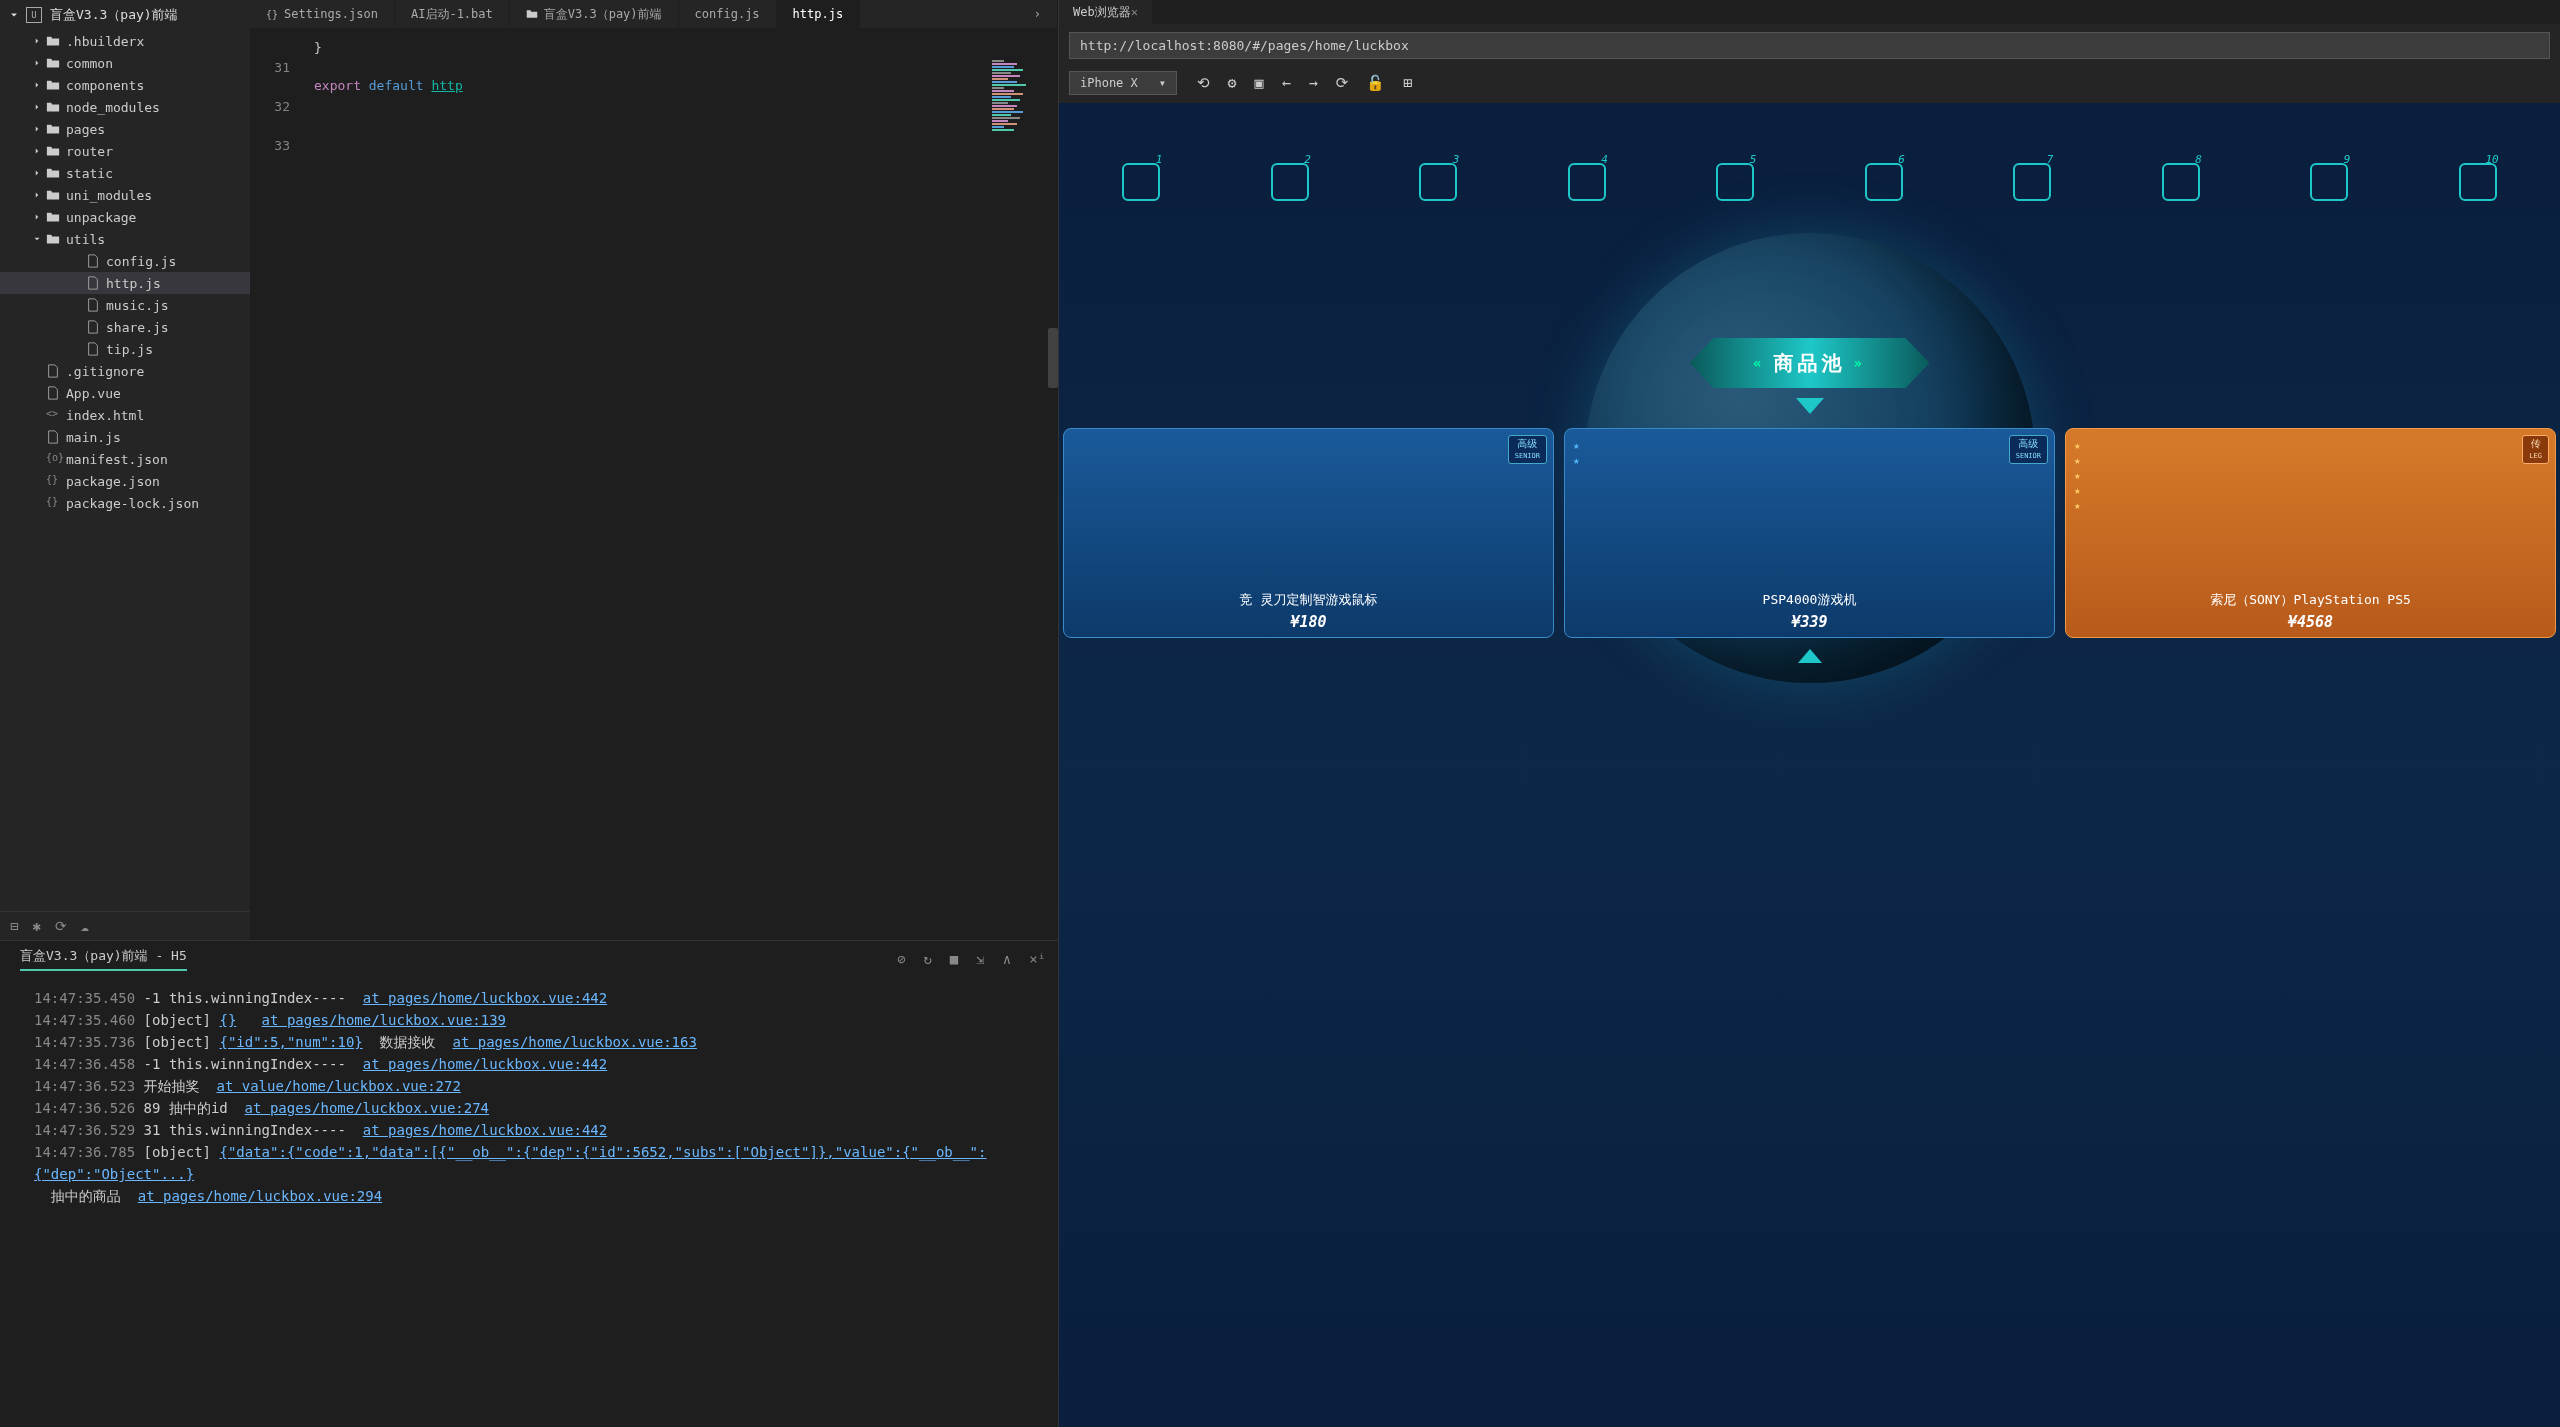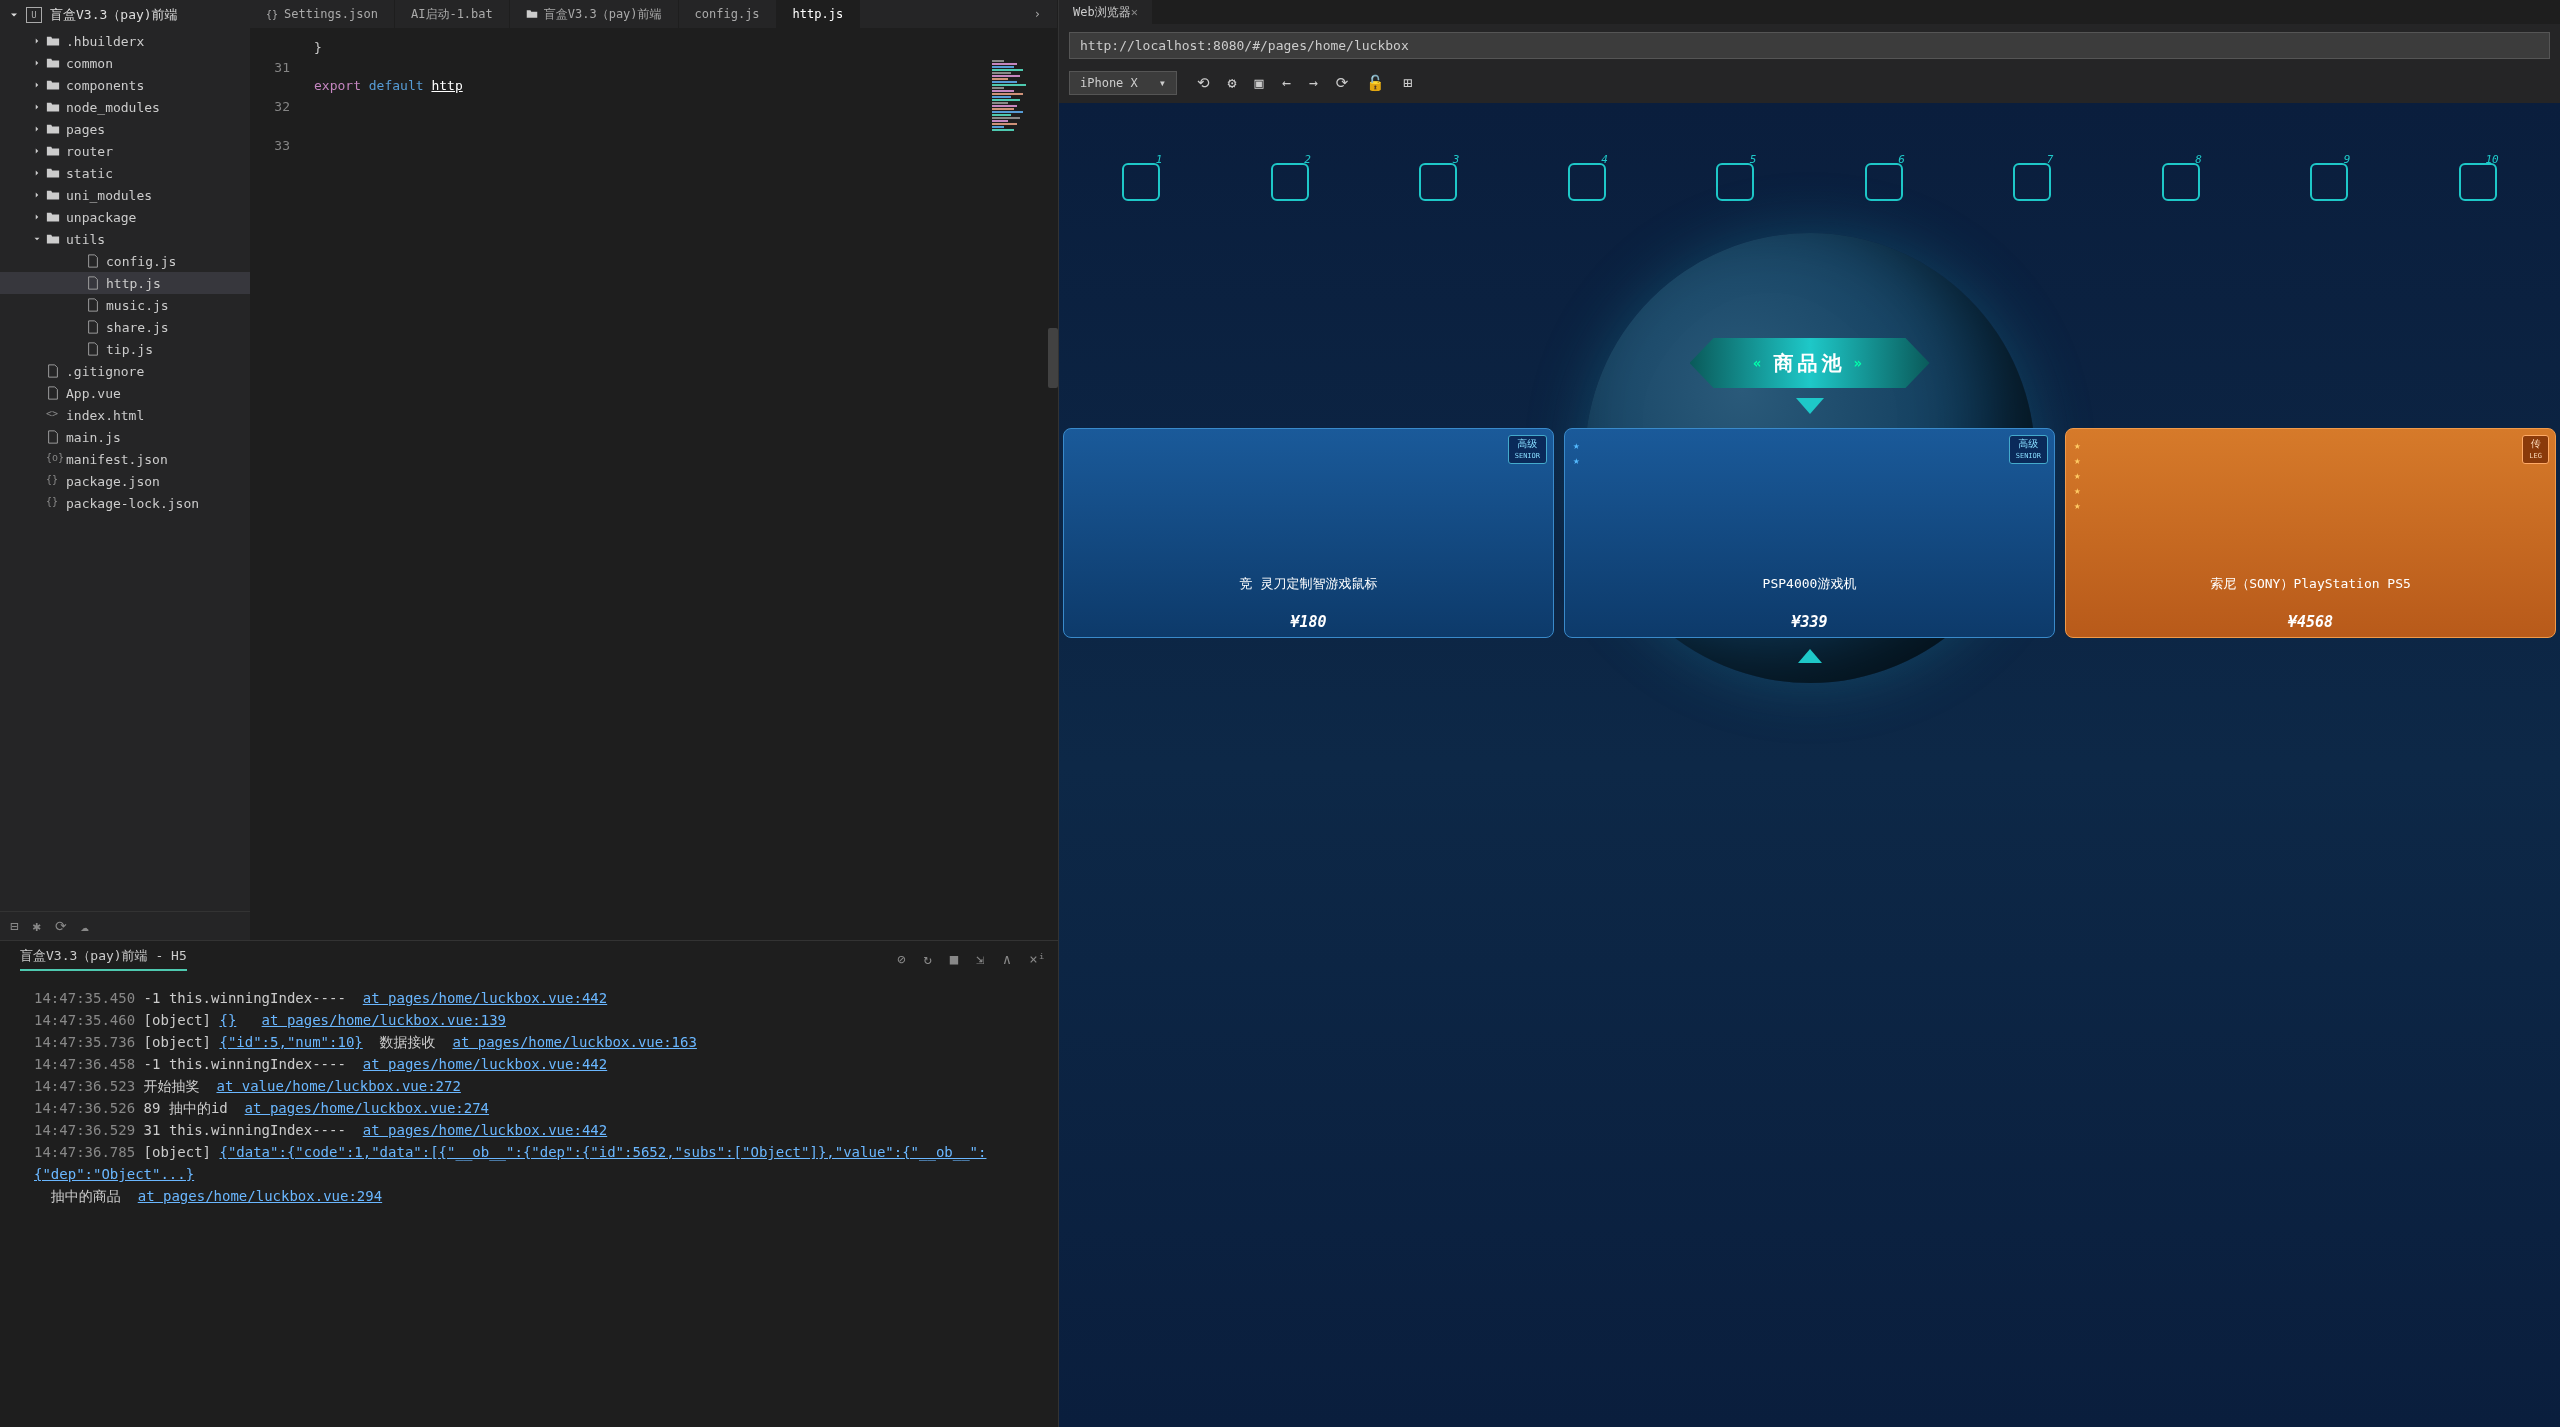--- a/index.html
+++ b/index.html
@@ -25,21 +25,21 @@
 .tab { display: flex; align-items: center; padding: 0 16px; border-right: 1px solid #1e1e1e; color: #aaa; font-size: 12px; cursor: pointer; gap: 6px; }
 .tab.active { background: #1e1e1e; color: #fff; }
 .tab .tab-icon { width: 12px; height: 12px; }
 .editor-content { flex: 1; display: flex; position: relative; }
 .gutter { width: 50px; text-align: right; padding: 10px 10px 0 0; color: #858585; font-family: Consolas, monospace; }
 .gutter div { line-height: 19px; font-size: 13px; margin-top: 20px; }
 .code { flex: 1; padding: 10px 0 0 14px; font-family: Consolas, monospace; font-size: 13px; }
 .code div { line-height: 19px; }
 .kw-export { color: #c586c0; }
 .kw-default { color: #569cd6; }
-.kw-link { color: #ffffff; text-decoration: underline; }
+.kw-link { color: #14b8a6; text-decoration: underline; }
 .minimap { position: absolute; top: 28px; right: 0; width: 70px; height: 220px; background: #1e1e1e; padding: 4px; }
 .minimap-line { height: 2px; margin-bottom: 1px; }
 .editor-scrollbar { position: absolute; right: 0; top: 300px; width: 10px; height: 60px; background: #424242; border-radius: 2px; }
 .console-panel { height: 487px; background: #1e1e1e; border-top: 1px solid #333; display: flex; flex-direction: column; }
 .console-header { display: flex; align-items: center; padding: 6px 12px 8px 20px; justify-content: space-between; }
 .console-title { color: #ccc; font-size: 13px; border-bottom: 2px solid #4ec9b0; padding-bottom: 4px; }
 .console-controls { display: flex; gap: 18px; color: #888; }
 .console-controls span { cursor: pointer; font-size: 14px; }
 .console-output { flex: 1; padding: 8px 20px 8px 34px; font-family: Consolas, monospace; font-size: 14px; line-height: 22px; overflow-y: auto; }
 .console-line { white-space: pre-wrap; color: #aaa; }
@@ -66,21 +66,21 @@
 .arrow-down { position: absolute; top: 295px; left: 50%; transform: translateX(-50%); width: 0; height: 0; border-left: 14px solid transparent; border-right: 14px solid transparent; border-top: 16px solid #1ec8c8; }
 .product-row { position: absolute; top: 325px; left: 0; right: 0; display: flex; gap: 10px; padding: 0 4px; }
 .product-card { flex: 1; min-width: 150px; height: 210px; border-radius: 8px; position: relative; padding: 6px; display: flex; flex-direction: column; justify-content: flex-end; align-items: center; }
 .product-card.blue { background: linear-gradient(180deg, #1a5a9a, #0d3a6a); border: 1px solid #3a8aca; }
 .product-card.orange { background: linear-gradient(180deg, #d67a2a, #b85a1a); border: 1px solid #f09a4a; }
 .card-badge { position: absolute; top: 6px; right: 6px; background: #0a2a5a; border: 1px solid #4ac; padding: 2px 6px; font-size: 10px; color: #8df; border-radius: 3px; text-align: center; line-height: 1.1; }
 .card-badge.orange-b { background: #8a3a0a; border-color: #fa6; color: #fdb; }
 .stars { position: absolute; top: 10px; left: 8px; display: flex; flex-direction: column; gap: 2px; }
 .star { color: #5bf; font-size: 11px; }
 .star.orange-s { color: #fc6; }
-.product-name { color: #fff; font-size: 13px; text-align: center; margin-bottom: 20px; }
+.product-name { color: #fff; font-size: 13px; text-align: center; margin-bottom: 4px; }
 .product-price { color: #fff; font-size: 15px; font-weight: bold; font-style: italic; }
 .arrow-up-small { position: absolute; top: 546px; left: 50%; transform: translateX(-50%); width: 0; height: 0; border-left: 12px solid transparent; border-right: 12px solid transparent; border-bottom: 14px solid #1ec8c8; }
 svg { fill: currentColor; }
 </style>
 </head>
 <body>
 
 <div class="main-layout">
   <div class="left-panel">
     <div class="top-section">

